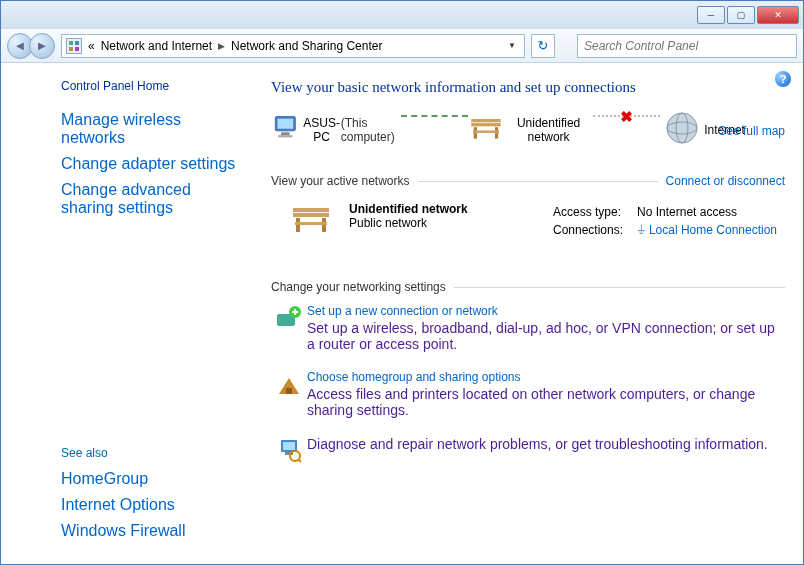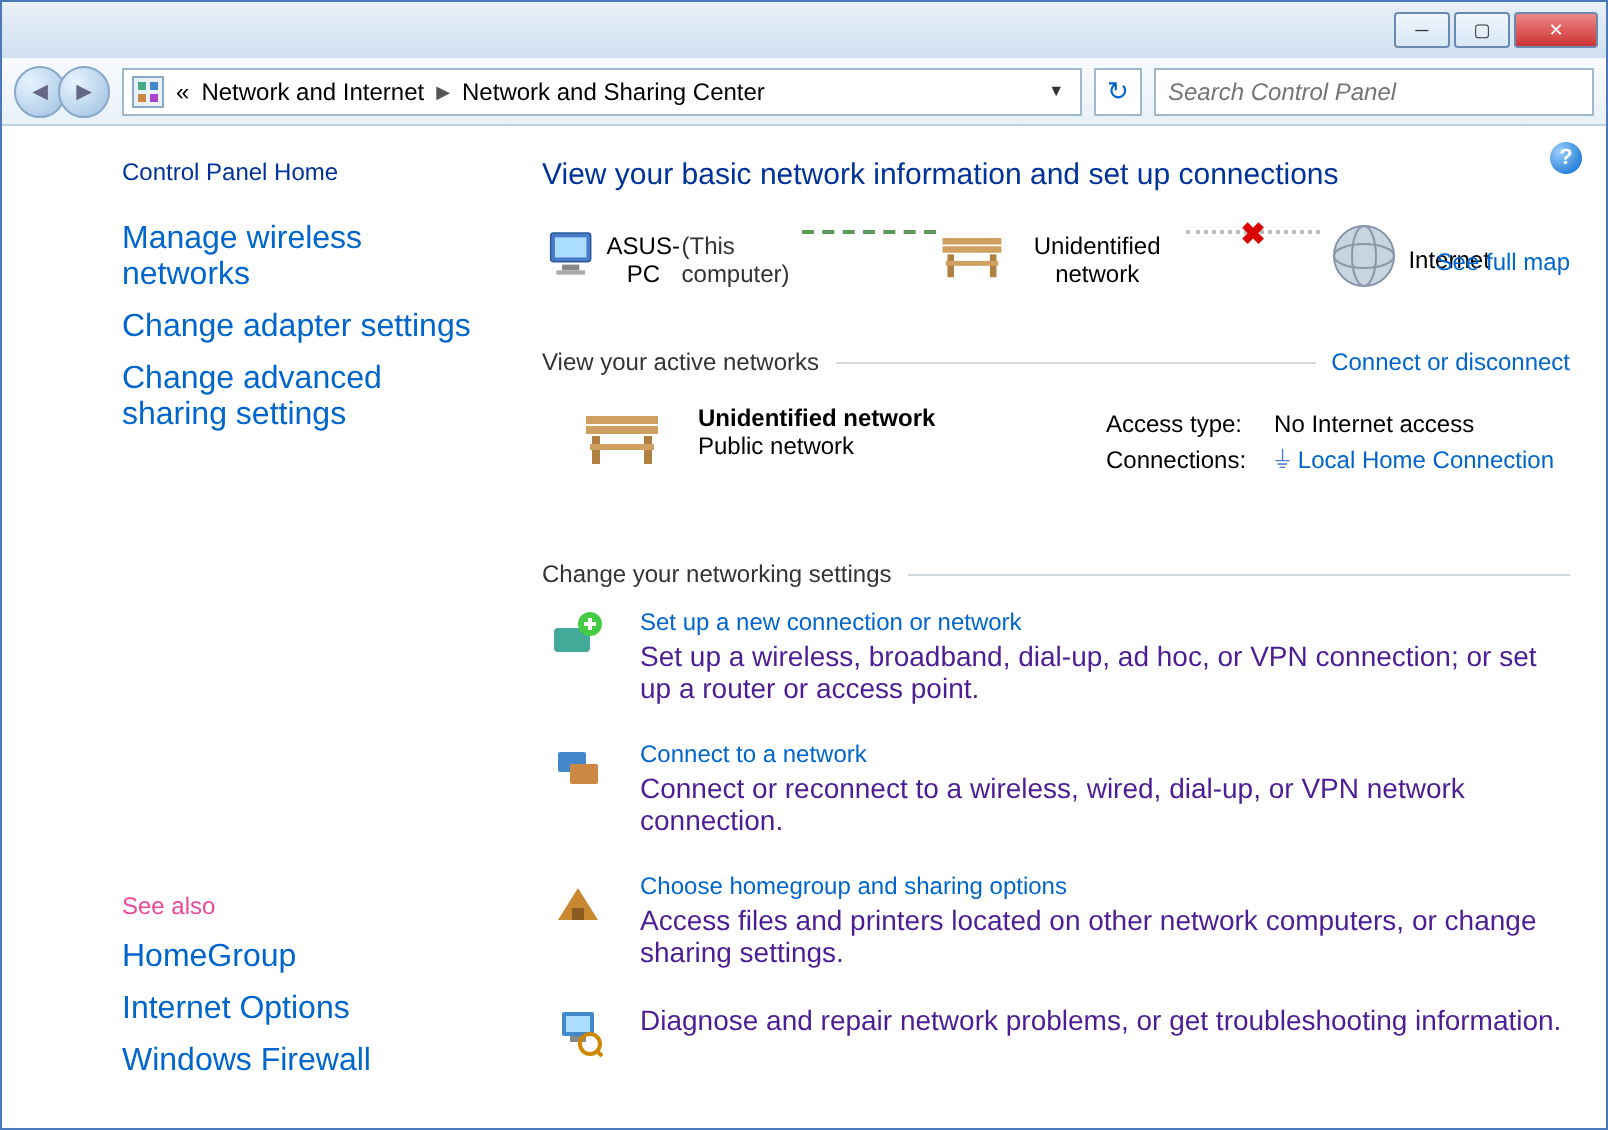--- a/index.html
+++ b/index.html
@@ -11,31 +11,31 @@
 .toolbar { height: 34px; background: linear-gradient(#f8fbff,#e8f0f8); border-bottom: 1px solid #c0d0e0; display: flex; align-items: center; padding: 0 6px; gap: 6px; }
 .navbtns { display: flex; gap: 0; }
 .navcircle { width: 26px; height: 26px; border-radius: 50%; background: radial-gradient(circle at 30% 30%, #e8f4ff, #9cc0e0); border: 1px solid #88a8c8; display: flex; align-items: center; justify-content: center; cursor: pointer; }
 .navcircle.forward { margin-left: -4px; }
 .addressbar { flex: 1; height: 24px; border: 1px solid #a0b8d0; background: #fff; display: flex; align-items: center; padding: 0 4px; gap: 6px; font-size: 12px; }
 .addr-icon { width: 16px; height: 16px; background: #e8f0f8; border: 1px solid #88a8c8; display: flex; align-items: center; justify-content: center; font-size: 9px; }
 .crumb { color: #000; cursor: pointer; }
 .crumb-sep { color: #555; font-size: 9px; }
 .addr-drop { margin-left: auto; font-size: 8px; color: #333; cursor: pointer; padding: 0 4px; }
 .refresh { width: 24px; height: 24px; border: 1px solid #a0b8d0; background: #fff; display: flex; align-items: center; justify-content: center; color: #0066cc; cursor: pointer; font-size: 13px; }
-.searchbox { width: 220px; height: 24px; border: 1px solid #a0b8d0; background: #fff; padding: 0 6px; display: flex; align-items: center; }
+.searchbox { width: 220px; height: 24px; border: 1px solid #a0b8d0; background: #fff; padding: 0 6px; display: flex; align-items: center; margin-left: 16px; }
 .searchbox input { border: none; outline: none; width: 100%; font-style: italic; color: #888; font-size: 12px; }
 .body { flex: 1; display: flex; overflow: hidden; padding-left: 46px; }
 .sidebar { width: 210px; background: #fff; padding: 16px 14px; display: flex; flex-direction: column; }
 .sidebar .home { color: #003399; font-size: 12px; margin-bottom: 18px; cursor: pointer; }
 .sidebar .link { color: #0066cc; font-size: 16px; margin-bottom: 8px; cursor: pointer; }
 .sidebar .spacer { flex: 1; }
-.sidebar .seealso-hdr { color: #ec4899; font-size: 12px; margin-bottom: 10px; }
+.sidebar .seealso-hdr { color: #0369a1; font-size: 12px; margin-bottom: 10px; }
 .main { flex: 1; padding: 16px 18px 16px 14px; position: relative; overflow: auto; }
 .help { position: absolute; top: 8px; right: 12px; width: 16px; height: 16px; border-radius: 50%; background: radial-gradient(circle at 30% 30%, #9ccfff, #0066cc); color: #fff; font-size: 11px; font-weight: bold; display: flex; align-items: center; justify-content: center; cursor: pointer; }
-h1 { color: #003399; font-size: 15px; font-weight: normal; margin-bottom: 14px; }
+h1 { color: #003399; font-size: 15px; font-weight: normal; margin-bottom: 14px; font-family: Liberation Serif, serif; }
 .map { display: flex; align-items: center; justify-content: center; gap: 0; margin-bottom: 8px; position: relative; }
 .map-link { position: absolute; right: 0; top: 0; color: #0066cc; font-size: 12px; cursor: pointer; margin-top: 14px; }
 .node { display: flex; align-items: center; width: 130px; }
 .node-icon { width: 44px; height: 36px; margin-bottom: 4px; }
 .node-label { font-size: 12px; text-align: center; }
 .node-sub { font-size: 12px; color: #333; }
 .conn { width: 70px; height: 2px; position: relative; top: -14px; }
 .conn.ok { border-top: 2px dashed #5a9a5a; }
 .conn.bad { border-top: 2px dotted #bbb; }
 .conn .x { position: absolute; left: 50%; top: -9px; transform: translateX(-50%); color: #d00; font-weight: bold; font-size: 15px; }
@@ -44,21 +44,21 @@
 .section-hdr .rlink { color: #0066cc; cursor: pointer; font-size: 12px; }
 .active-net { display: flex; gap: 16px; padding: 4px 0 16px 18px; }
 .bench-icon { width: 44px; height: 34px; }
 .net-info { flex: 1; }
 .net-name { font-weight: bold; font-size: 12px; }
 .net-type { font-size: 12px; }
 .net-props { margin-left: auto; font-size: 12px; }
 .net-props table td { padding: 1px 6px; vertical-align: top; }
 .net-props a { color: #0066cc; text-decoration: none; cursor: pointer; }
 .tasks { padding-left: 4px; }
-.task { display: flex; gap: 17px; margin-bottom: 18px; }
+.task { display: flex; gap: 4px; margin-bottom: 18px; }
 .task-icon { width: 28px; height: 28px; flex-shrink: 0; }
 .task-title { color: #0066cc; font-size: 12px; cursor: pointer; margin-bottom: 2px; display: block; }
 .task-desc { font-size: 14px; color: #4c1d95; }
 </style>
 </head>
 <body>
 
 <div class="window">
   <div class="titlebar">
     <div class="winbtn">─</div>
@@ -197,30 +197,20 @@
               <circle cx="20" cy="8" r="6" fill="#4c4"></circle>
               <path d="M20 5v6M17 8h6" stroke="#fff" stroke-width="2"></path>
             </svg>
           <div>
             <span class="task-title">Set up a new connection or network</span>
             <div class="task-desc">Set up a wireless, broadband, dial-up, ad hoc, or VPN connection; or set up a router or access point.</div>
           </div>
         </div>
         <div class="task">
           <svg class="task-icon" viewBox="0 0 28 28">
-              <rect x="4" y="6" width="14" height="10" fill="#48c" rx="1"></rect>
-              <rect x="10" y="12" width="14" height="10" fill="#c84" rx="1"></rect>
-            </svg>
-          <div>
-            <span class="task-title">Connect to a network</span>
-            <div class="task-desc">Connect or reconnect to a wireless, wired, dial-up, or VPN network connection.</div>
-          </div>
-        </div>
-        <div class="task">
-          <svg class="task-icon" viewBox="0 0 28 28">
               <path d="M4 24 L14 8 L24 24 Z" fill="#c88830"></path>
               <rect x="11" y="18" width="6" height="6" fill="#8a5a20"></rect>
             </svg>
           <div>
             <span class="task-title">Choose homegroup and sharing options</span>
             <div class="task-desc">Access files and printers located on other network computers, or change sharing settings.</div>
           </div>
         </div>
         <div class="task">
           <svg class="task-icon" viewBox="0 0 28 28">

